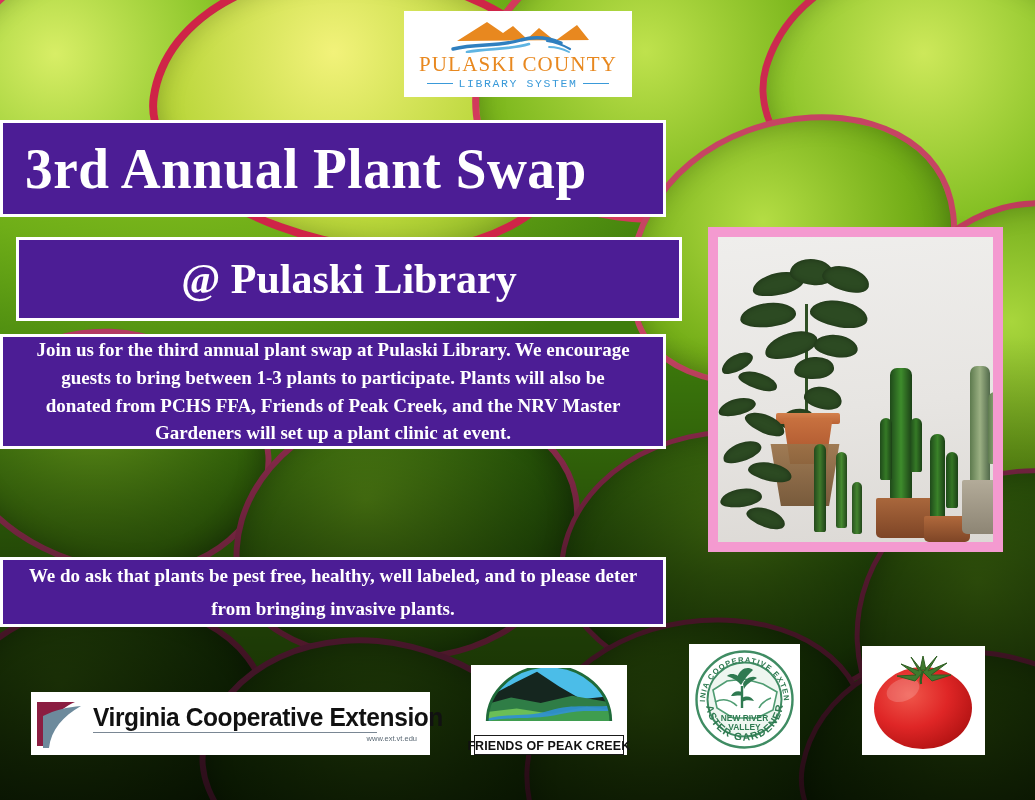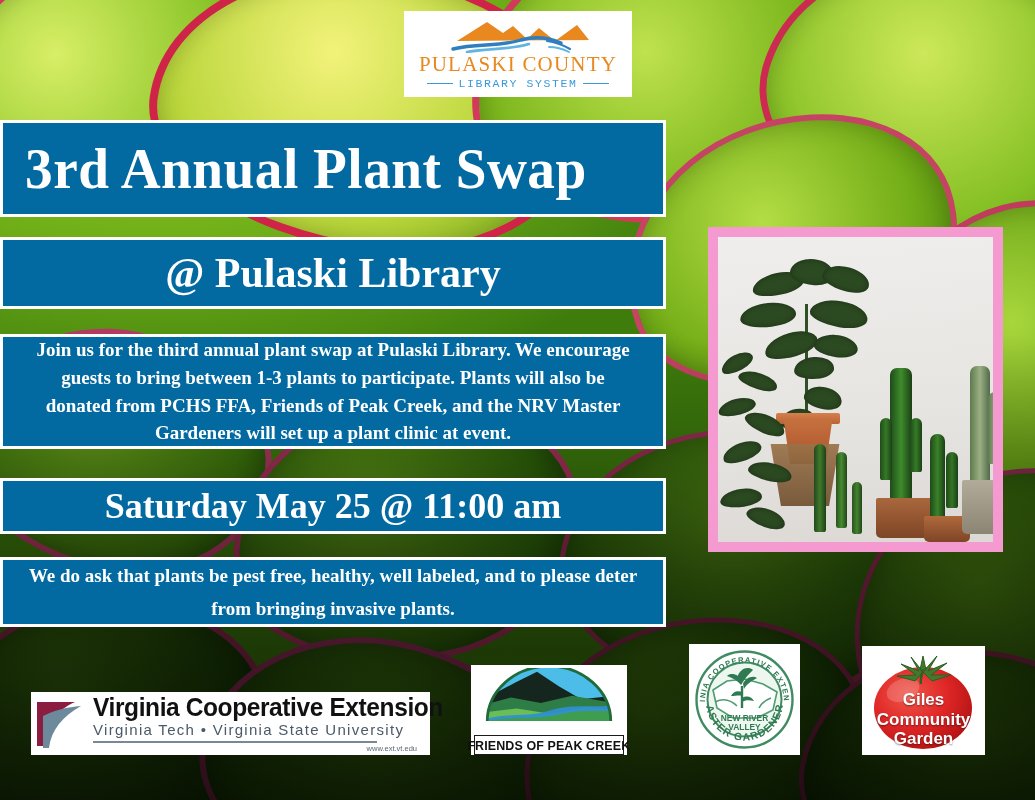--- a/index.html
+++ b/index.html
@@ -72,38 +72,38 @@
       background:radial-gradient(circle at 45% 30%,#3e720d,#1c4405 65%,#071a02 100%);
       border:5px solid #85294a;transform:rotate(9deg);}
   .bg-vignette{
     position:absolute;inset:0;
     background:linear-gradient(180deg,rgba(0,0,0,0) 42%,rgba(0,0,0,.45) 72%,rgba(0,0,0,.72) 100%);
   }
 
   
   .banner{
     position:absolute;
-    background:#0369a1;
+    background:#4c1d95;
     border:3px solid #ffffff;
     box-sizing:border-box;
     display:flex;flex-direction:column;justify-content:center;
   }
   .banner-title{
     left:0;top:120px;width:666px;height:97px;
     padding:0 22px;
   }
   .banner-title .txt{
     font-family:"Liberation Serif",serif;
     font-weight:bold;font-size:57px;color:#fff;
     letter-spacing:.5px;line-height:1;
     white-space:nowrap;
     transform:scaleX(.97);transform-origin:left center;
   }
   .banner-sub{
-    left:0;top:237px;width:666px;height:72px;
+    left:16px;top:237px;width:666px;height:84px;
     align-items:center;
   }
   .banner-sub .txt{
     font-family:"Liberation Serif",serif;
     font-weight:bold;font-size:42px;color:#fff;line-height:1;
     white-space:nowrap;
   }
   .banner-body{
     left:0;top:334px;width:666px;height:115px;
     align-items:center;padding:4px 30px;
@@ -291,23 +291,20 @@
   </div>
 
   <div class="banner banner-sub">
     <div class="txt">@ Pulaski Library</div>
   </div>
 
   <div class="banner banner-body">
     <div class="txt">Join us for the third annual plant swap at Pulaski Library. We encourage guests to bring between 1-3 plants to participate. Plants will also be donated from PCHS FFA, Friends of Peak Creek, and the NRV Master Gardeners will set up a plant clinic at event.</div>
   </div>
 
-  <div class="banner banner-date">
-    <div class="txt">Saturday May 25 @ 11:00 am</div>
-  </div>
 
   <div class="banner banner-note">
     <div class="txt">We do ask that plants be pest free, healthy, well labeled, and to please deter from bringing invasive plants.</div>
   </div>
 
   <div class="photo-frame">
     <div class="photo">
 
       <div class="ph fig-stem"></div>
       <div class="fl" style="left:34px;top:36px;width:52px;height:22px;transform:rotate(-12deg);"></div>
@@ -352,21 +349,20 @@
     </div>
   </div>
 
   <div class="vce">
     <svg class="vce-mark" viewBox="0 0 56 52">
       <path d="M2 4 H40 C22 12,10 26,8 48 H2 Z" fill="#8b1d41"></path>
       <path d="M8 18 C20 12,32 9,46 8 C28 18,16 32,14 50 H8 Z" fill="#6d8a9c"></path>
     </svg>
     <div class="vce-txt">
       <div class="vce-t1">Virginia Cooperative Extension</div>
-      <div class="vce-t2">Virginia Tech  •  Virginia State University</div>
       <div class="vce-rule"></div>
       <div class="vce-url">www.ext.vt.edu</div>
     </div>
   </div>
 
   <div class="fopc">
     <svg width="142" height="58" viewBox="0 0 142 58">
       <defs>
         <clipPath id="fopcClip">
             <path d="M4 58 A67 60 0 0 1 138 58 Z"></path>
@@ -427,20 +423,15 @@
       </defs>
       <ellipse cx="56" cy="58" rx="49" ry="41" fill="url(#tomGrad)"></ellipse>
       <ellipse cx="36" cy="40" rx="17" ry="11" fill="#ffffff" opacity=".18" transform="rotate(-22 36 40)"></ellipse>
       <g fill="#3f7a2e" stroke="#2e5e22" stroke-width="1">
         <path d="M56 22 L44 7 L52 21 L34 14 L49 25 L30 26 L48 31 Z"></path>
         <path d="M56 22 L70 6 L61 21 L80 13 L64 25 L84 25 L65 31 Z"></path>
         <path d="M53 20 L56 6 L59 20 Z"></path>
       </g>
       <path d="M56 21 C54 26,53 30,54 34" stroke="#2e5e22" stroke-width="2.4" fill="none"></path>
     </svg>
-    <div class="gcg-label">
-      <div>Giles</div>
-      <div>Community</div>
-      <div>Garden</div>
-    </div>
   </div>
 
 </div>
 
 </body></html>

